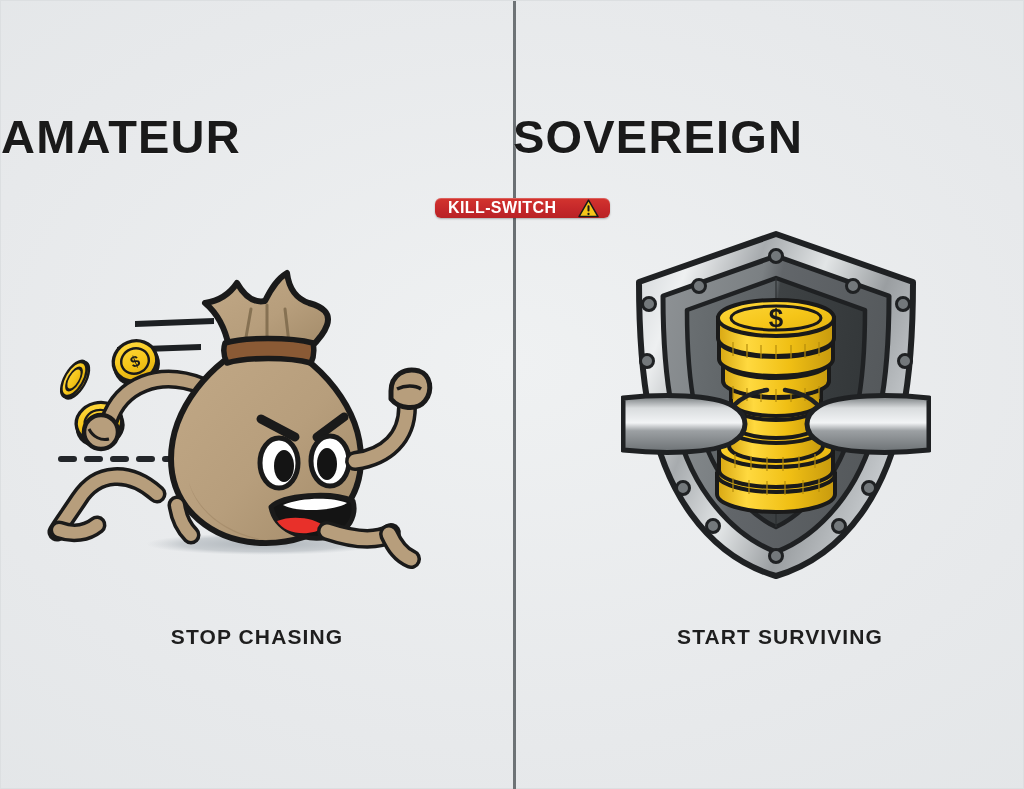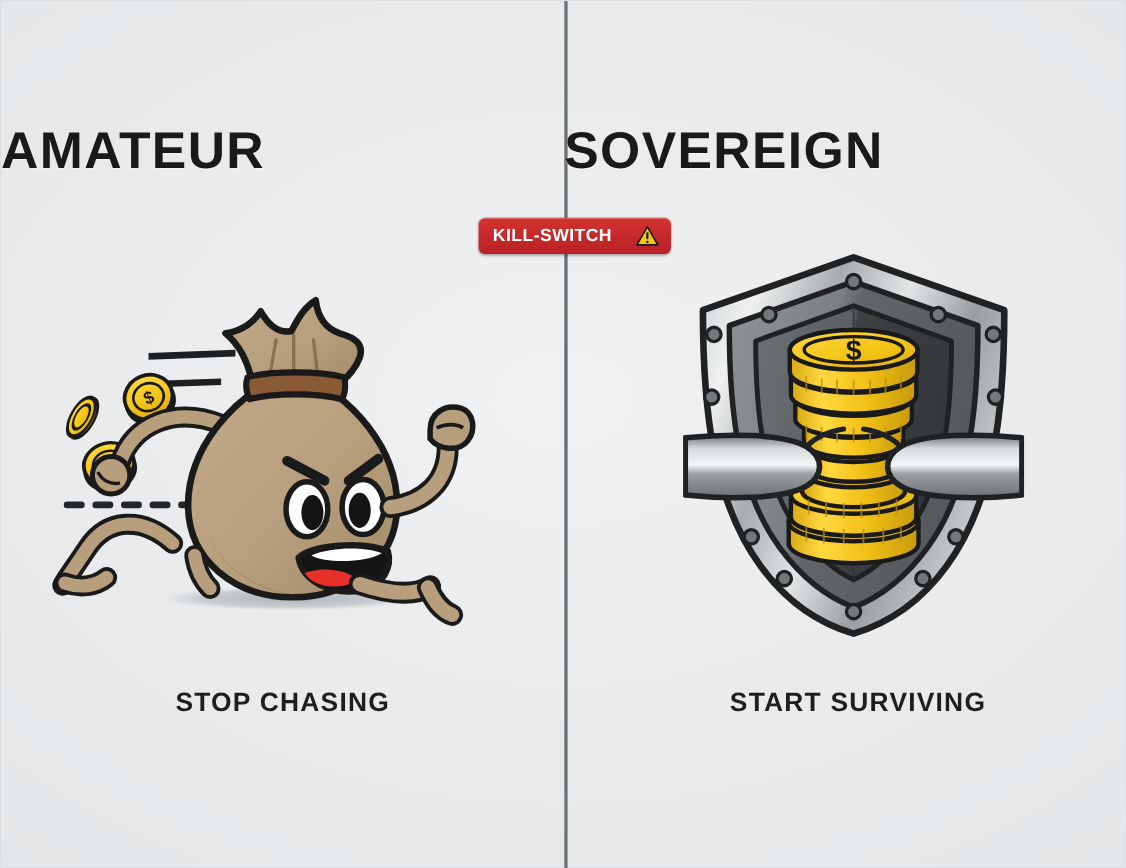--- a/index.html
+++ b/index.html
@@ -28,30 +28,30 @@
     font-size:47px;font-weight:bold;letter-spacing:1.2px;
     color:#1a1a1a;text-align:left;
     text-shadow:0 1px 1px rgba(255,255,255,.55);
   }
   #h-left{left:0;width:512px;}
   #h-right{left:512px;width:588px;}
 
   
   .caption{
     position:absolute;top:624px;
-    font-size:24px;font-weight:bold;letter-spacing:1.1px;
+    font-size:21px;font-weight:bold;letter-spacing:1.1px;
     color:#1e1e1e;text-align:center;
   }
   #c-left{left:0;width:512px;}
   #c-right{left:512px;width:512px;padding-left:11px;}
 
   
   .badge{
     position:absolute;left:434px;top:197px;
-    height:33px;padding:0 11px 0 13px;
+    height:20px;padding:0 11px 0 13px;
     display:flex;align-items:center;gap:22px;
     background:linear-gradient(to bottom,#d3342f 0%,#c5282a 55%,#b92225 100%);
     border-radius:6px;
     box-shadow:0 1px 2px rgba(0,0,0,.28), inset 0 1px 0 rgba(255,255,255,.22);
     box-sizing:border-box;
     justify-content:center;
   }
   .badge-label{
     color:#ffffff;font-size:16px;font-weight:bold;letter-spacing:.4px;
     white-space:nowrap;line-height:1;

